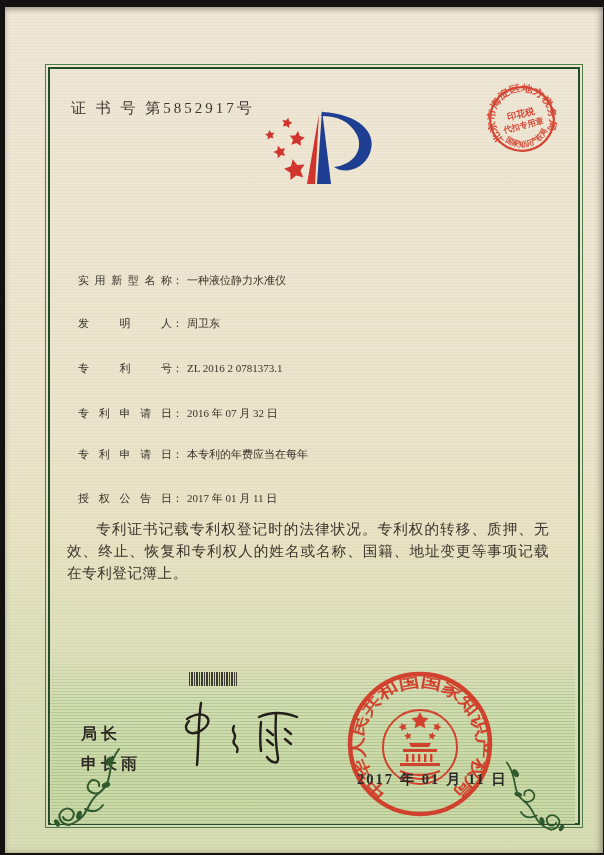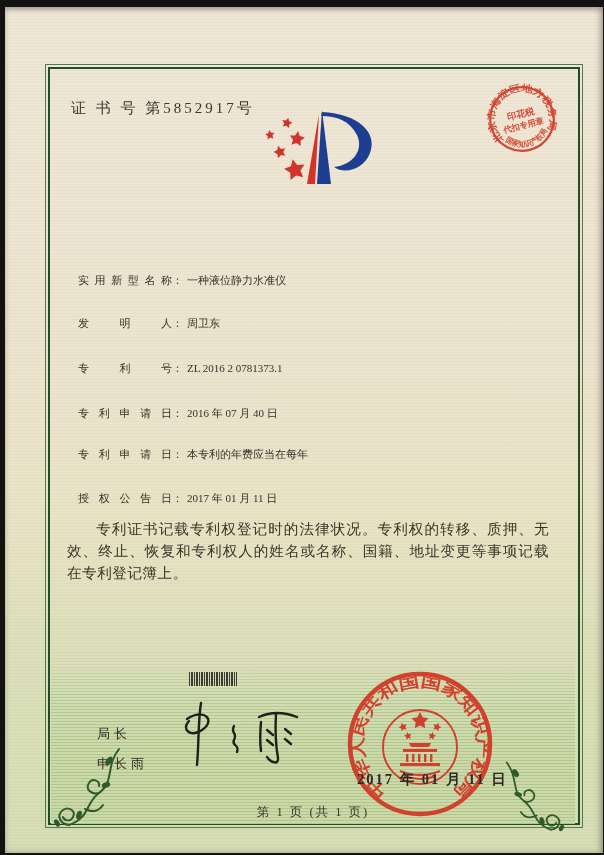--- a/index.html
+++ b/index.html
@@ -67,22 +67,22 @@
     font-size:14.6px;line-height:22px;color:#3a342b;
     text-align:justify;letter-spacing:.5px;
   }
   .body-text p{margin:0;text-indent:2em;}
   .barcode{
     position:absolute;left:184px;top:665px;width:48px;height:14px;
     background:repeating-linear-gradient(90deg,#23201c 0 1px,transparent 1px 2px,#23201c 2px 4px,transparent 4px 5px);
     opacity:.85;
   }
   .signer{
-    position:absolute;left:92px;top:712px;
-    font-size:13px;color:#2e2a24;letter-spacing:4px;line-height:30px;
+    position:absolute;left:76px;top:712px;
+    font-size:16px;color:#2e2a24;letter-spacing:4px;line-height:30px;font-weight:bold;
   }
   .signature{position:absolute;left:166px;top:692px;}
   .stamp-office{position:absolute;left:340px;top:662px;opacity:.95;}
   .grant-date{
     position:absolute;left:352px;top:763px;
     font-size:14.5px;font-weight:600;color:#2b2a28;letter-spacing:2px;z-index:5;
   }
   .footer{
     position:absolute;left:40px;top:797px;width:536px;text-align:center;
     font-size:12.5px;color:#3a352c;letter-spacing:2px;
@@ -168,21 +168,21 @@
     <div class="field f0">
       <span class="flabel">实用新型名称</span><span class="fsep">：</span><span class="fvalue">一种液位静力水准仪</span>
     </div>
     <div class="field f1">
       <span class="flabel">发明人</span><span class="fsep">：</span><span class="fvalue">周卫东</span>
     </div>
     <div class="field f2">
       <span class="flabel">专利号</span><span class="fsep">：</span><span class="fvalue">ZL 2016 2 0781373.1</span>
     </div>
     <div class="field f3">
-      <span class="flabel">专利申请日</span><span class="fsep">：</span><span class="fvalue">2016 年 07 月 40 日</span>
+      <span class="flabel">专利申请日</span><span class="fsep">：</span><span class="fvalue">2016 年 07 月 32 日</span>
     </div>
     <div class="field f4">
       <span class="flabel">专利申请日</span><span class="fsep">：</span><span class="fvalue">本专利的年费应当在每年</span>
     </div>
     <div class="field f5">
       <span class="flabel">授权公告日</span><span class="fsep">：</span><span class="fvalue">2017 年 01 月 11 日</span>
     </div>
   </div>
 
   <div class="body-text">
@@ -234,15 +234,14 @@
         <rect x="85" y="85" width="2.4" height="8"></rect>
         <rect x="55" y="94" width="40" height="3"></rect>
       </g>
       <path d="M55,102 Q75,110 95,102" fill="none" stroke="#d23a28" stroke-width="2.4"></path>
       <path d="M59,107 Q75,113 91,107" fill="none" stroke="#d23a28" stroke-width="2"></path>
     </g>
   </svg>
 
   <div class="grant-date">2017 年 01 月 11 日</div>
 
-  <div class="footer">第 1 页 (共 1 页)</div>
 
 </div>
 
 </body></html>

